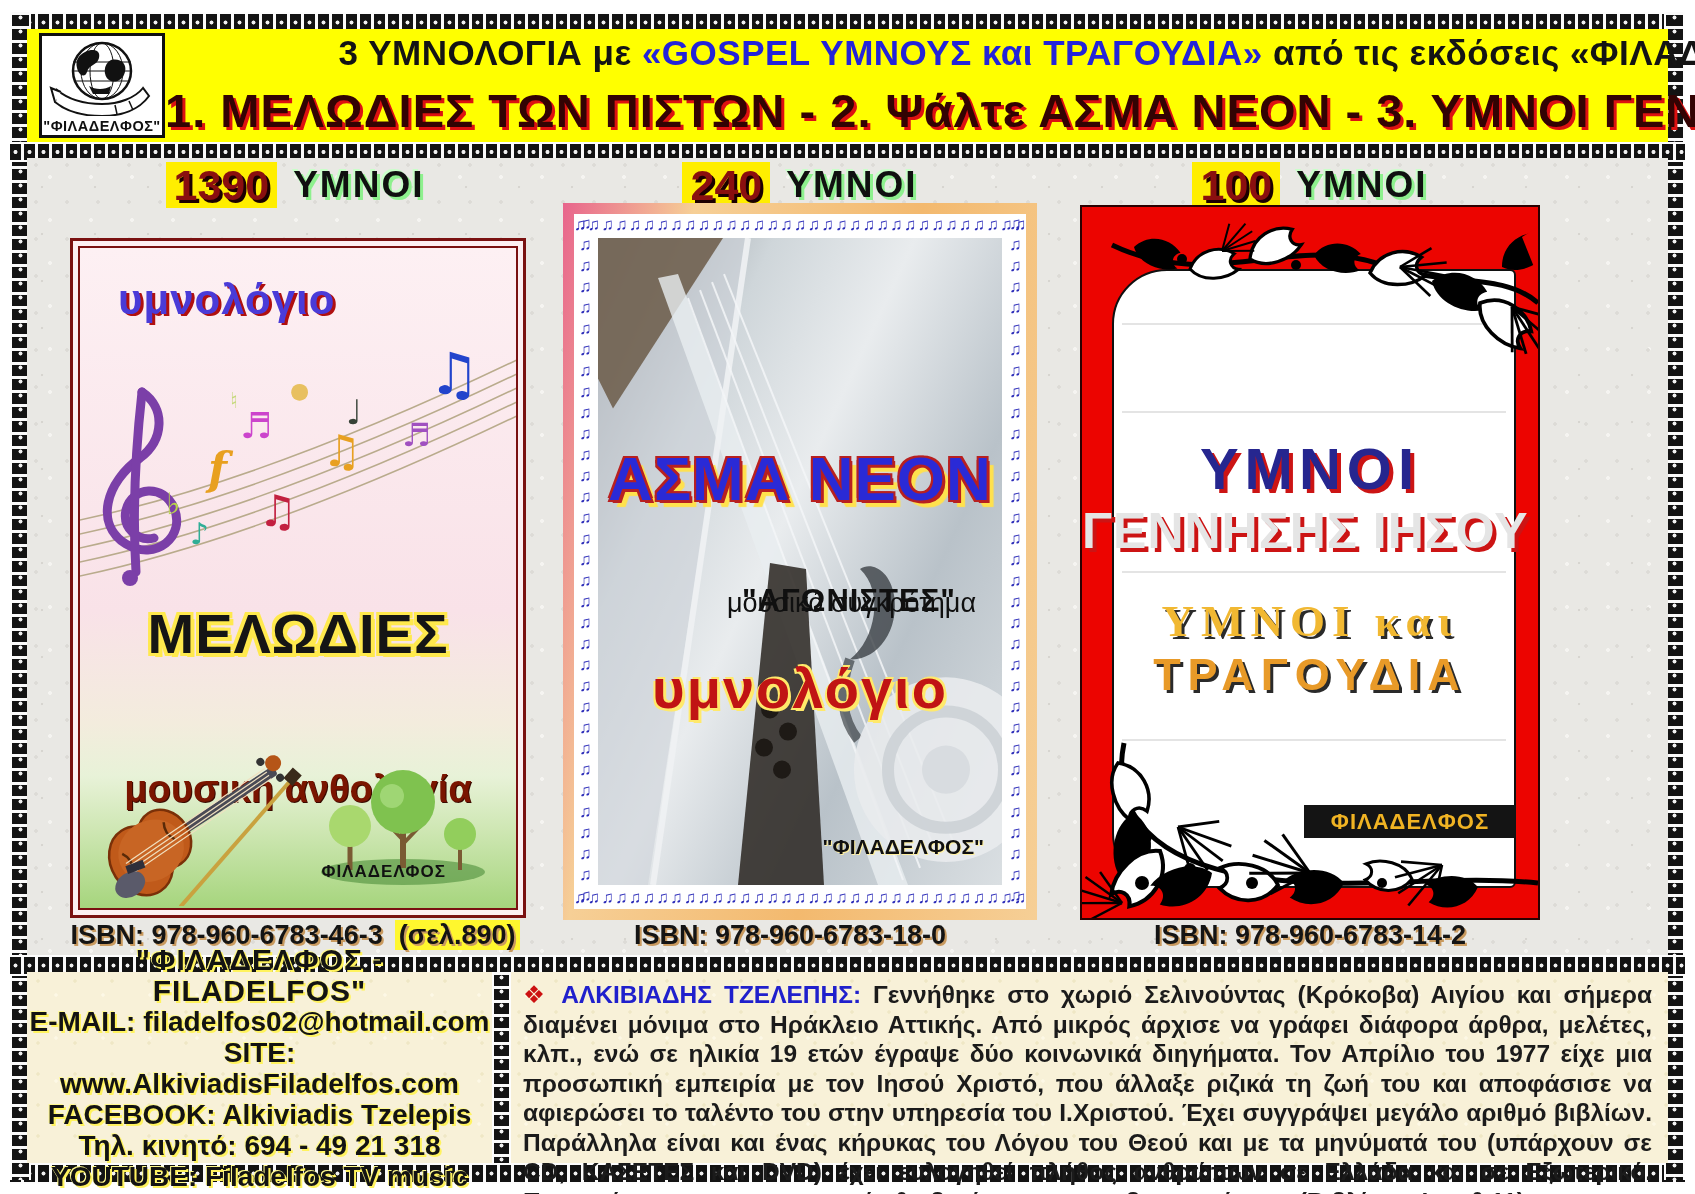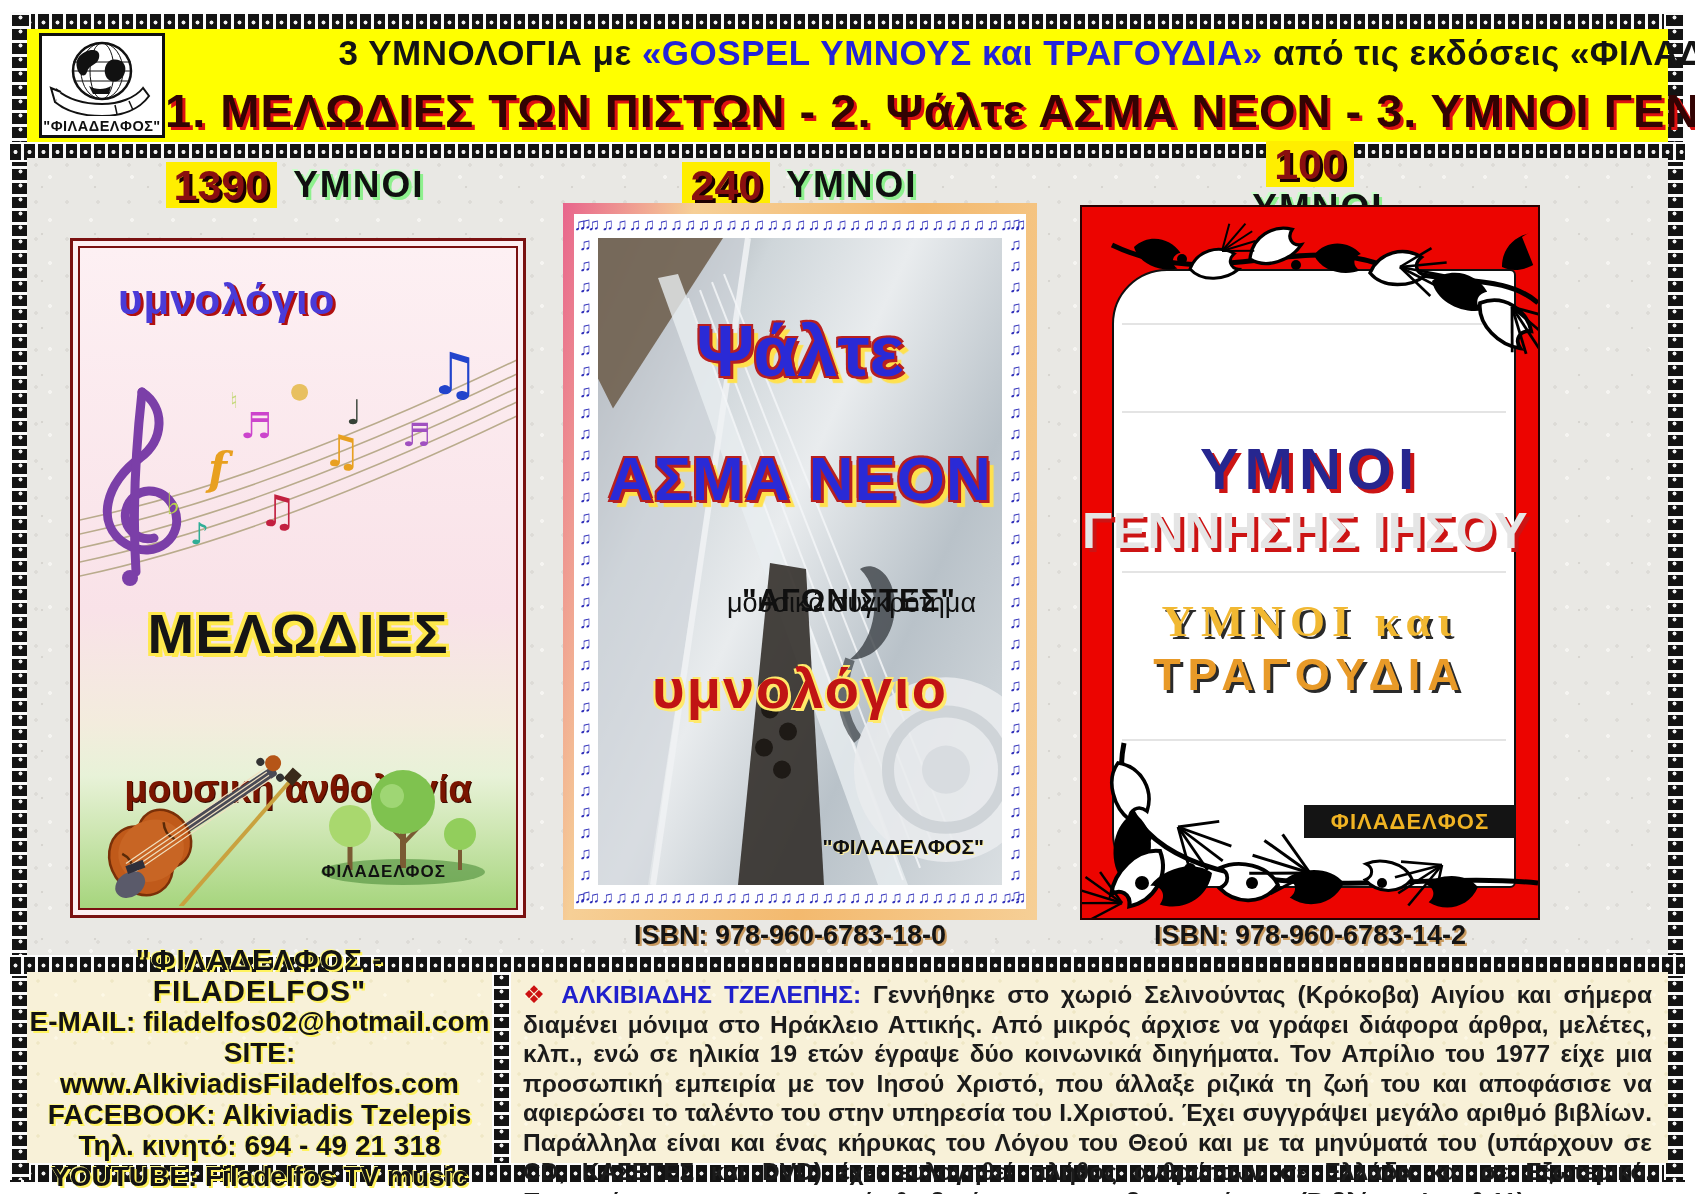--- a/index.html
+++ b/index.html
@@ -149,21 +149,21 @@
   <div class="abs tex-gray" style="left:27px;right:27px;top:158px;height:797px;"></div>
 
   <div class="abs col-head" style="left:70px;width:450px;">
     <span class="count">1390</span>
     <span class="count-label">ΥΜΝΟΙ</span>
   </div>
   <div class="abs col-head" style="left:563px;width:474px;">
     <span class="count">240</span>
     <span class="count-label">ΥΜΝΟΙ</span>
   </div>
-  <div class="abs col-head" style="left:1080px;width:460px;flex-direction:column;">
+  <div class="abs col-head" style="left:1080px;width:460px;">
     <span class="count">100</span>
     <span class="count-label">ΥΜΝΟΙ</span>
   </div>
 
   <div class="abs cover1">
     <div class="cover1-mid">
         <div class="cover1-inner">
       <div class="c1-top">υμνολόγιο</div>
       <svg class="abs" style="left:0;top:80px;" width="440" height="280" viewBox="0 0 440 280">
         <g stroke="#b9ab8c" stroke-width="1.6" fill="none">
@@ -258,21 +258,20 @@
           <circle cx="172" cy="470" r="9" fill="#1e1a16"></circle>
             <circle cx="190" cy="492" r="9" fill="#1e1a16"></circle>
           <circle cx="166" cy="508" r="9" fill="#1e1a16"></circle>
             <circle cx="184" cy="530" r="9" fill="#1e1a16"></circle>
           <path d="M262 330 C286 352 278 400 252 420 C278 422 302 392 296 356 C292 332 274 322 262 330 Z" fill="#3c4146" opacity="0.8"></path>
           <path d="M252 420 C240 452 244 480 260 500" stroke="#3c4146" stroke-width="10" fill="none" opacity="0.7"></path>
           <circle cx="348" cy="530" r="92" fill="#e9ebed" opacity="0.9"></circle>
           <circle cx="348" cy="530" r="58" fill="none" stroke="#ccd2d6" stroke-width="12" opacity="0.9"></circle>
           <circle cx="348" cy="530" r="24" fill="#d8dce0"></circle>
         </svg>
-        <div class="c2-title1">Ψάλτε</div>
         <div class="c2-title2">ΑΣΜΑ ΝΕΟΝ</div>
         <div class="c2-group1">μουσικό συγκρότημα</div>
         <div class="c2-group2">"ΑΓΩΝΙΣΤΕΣ"</div>
         <div class="c2-bottom">υμνολόγιο</div>
         <div class="c2-pub">"ΦΙΛΑΔΕΛΦΟΣ"</div>
       </div>
     </div>
   </div>
 
   <div class="abs cover3">
@@ -344,20 +343,23 @@
     </svg>
     <div class="c3-title1">ΥΜΝΟΙ</div>
     <div class="c3-title2">ΓΕΝΝΗΣΗΣ ΙΗΣΟΥ</div>
     <div class="c3-sub1">ΥΜΝΟΙ και</div>
     <div class="c3-sub2">ΤΡΑΓΟΥΔΙΑ</div>
     <div class="c3-pubbar">
         <span>ΦΙΛΑΔΕΛΦΟΣ</span>
       </div>
   </div>
 
+  <div class="abs isbn" style="left:70px;width:450px;">
+    <span>ISBN: 978-960-6783-46-3</span><span class="pages">(σελ.890)</span>
+  </div>
   <div class="abs isbn" style="left:553px;width:474px;">
     <span>ISBN: 978-960-6783-18-0</span>
   </div>
   <div class="abs isbn" style="left:1080px;width:460px;">
     <span>ISBN: 978-960-6783-14-2</span>
   </div>
 
   <div class="abs pat-h" style="left:10px;right:10px;top:955px;height:17px;"></div>
   <div class="abs tex-cream" style="left:27px;right:27px;top:972px;height:191px;"></div>
   <div class="abs pat-v" style="left:492px;top:972px;width:15px;height:191px;"></div>

